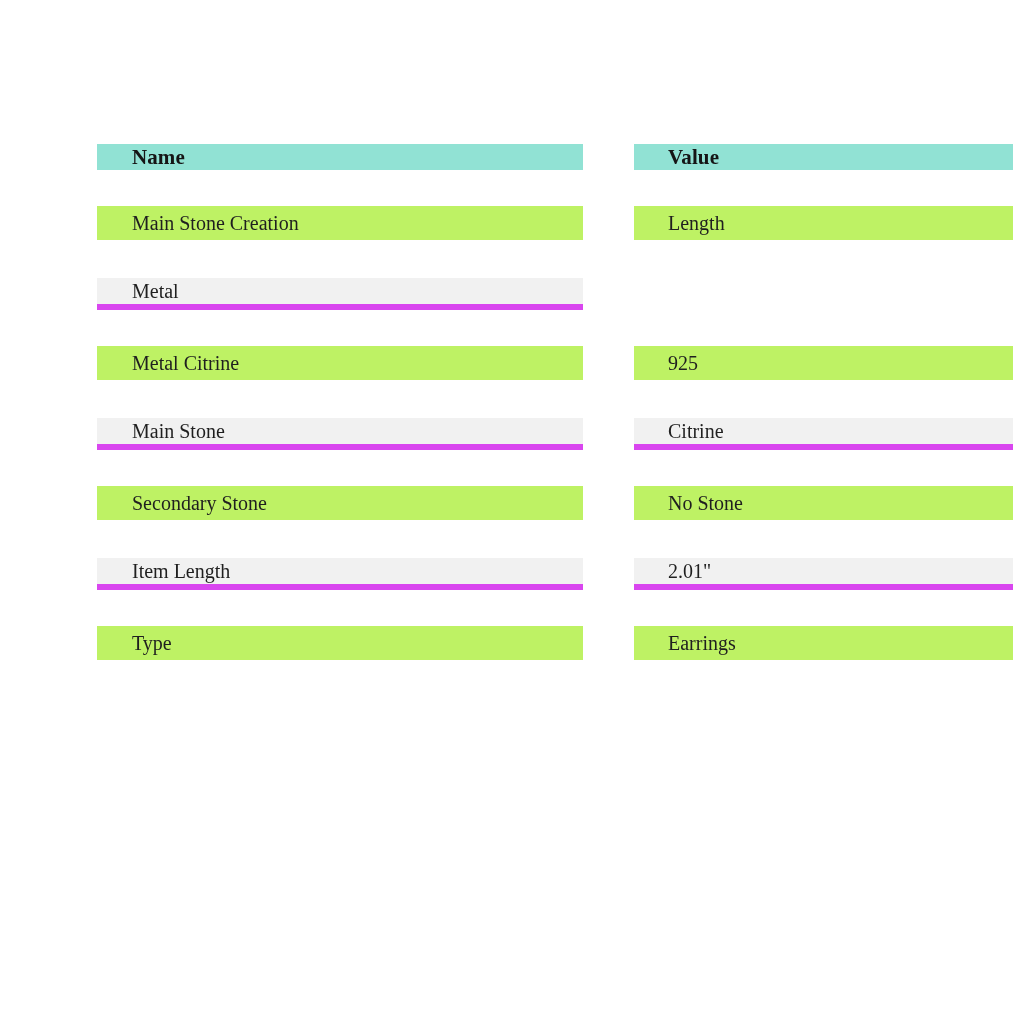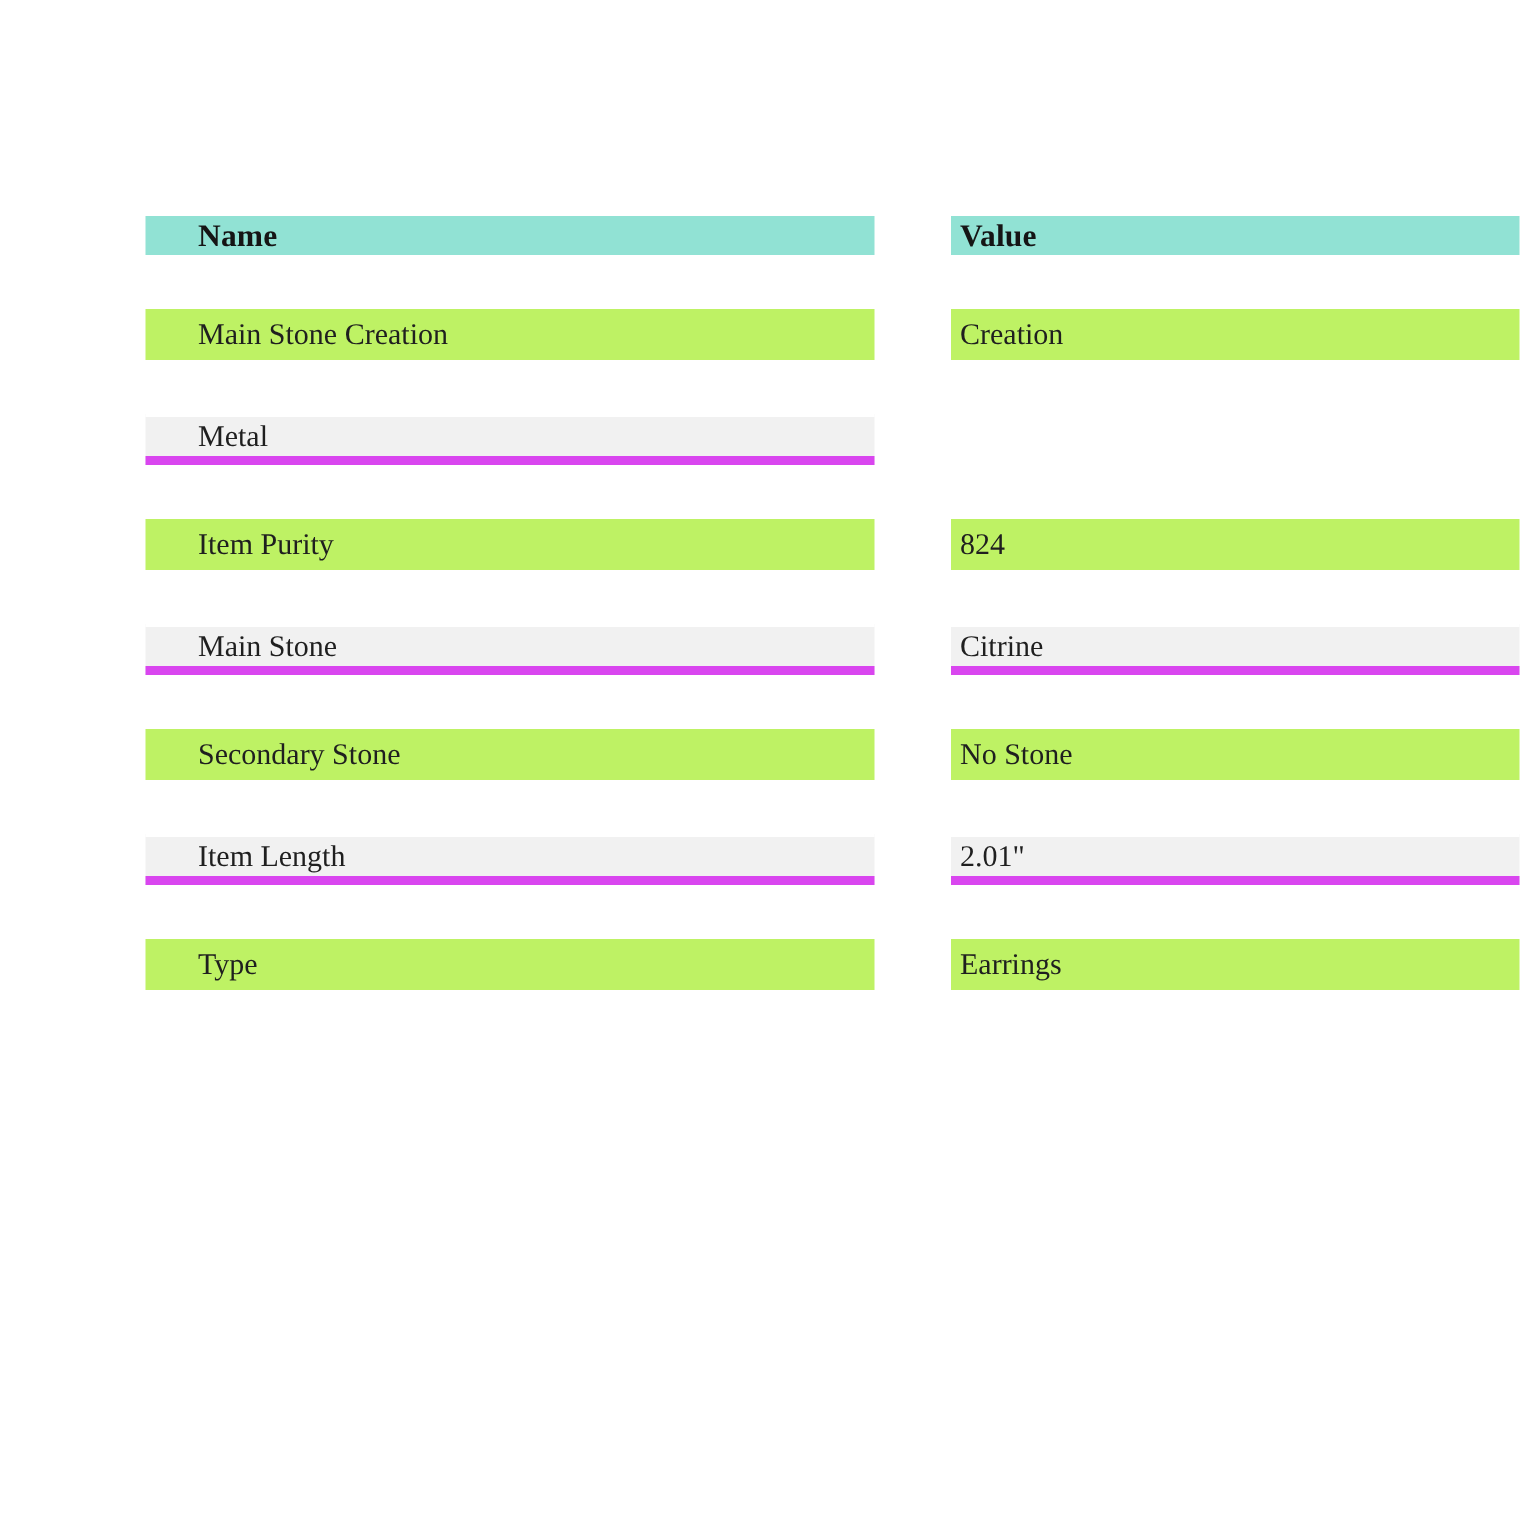--- a/index.html
+++ b/index.html
@@ -41,21 +41,21 @@
     color: var(--row-text);
   }
   .row.alt .cell {
     background: var(--alt-row-bg);
     border-top: 2px solid #ffffff;
     border-bottom: 6px solid #d946ef;
   }
 
   .c1 { width: 486px; padding-left: 35px; }
   .col-divider { width: 3px; background: #ffffff; flex: 0 0 3px; }
-  .c2 { flex: 1; padding-left: 6px; text-align: right; }
+  .c2 { flex: 1; padding-left: 34px; text-align: right; }
 
   .next-table-partial {
     position: absolute;
     left: 37px; top: 1014px;
     width: 59px; height: 10px;
     background: var(--header-bg);
   }
 </style>
 </head>
 <body>
@@ -64,32 +64,32 @@
 
   <div class="thead">
     <div class="cell c1">Name</div>
     <div class="col-divider"></div>
     <div class="cell c2">Value</div>
   </div>
 
   <div class="row">
     <div class="cell c1">Main Stone Creation</div>
     <div class="col-divider"></div>
-    <div class="cell c2">Creation</div>
+    <div class="cell c2">Length</div>
   </div>
 
   <div class="row alt">
     <div class="cell c1">Metal</div>
     <div class="col-divider"></div>
   </div>
 
   <div class="row">
-    <div class="cell c1">Item Purity</div>
+    <div class="cell c1">Metal Citrine</div>
     <div class="col-divider"></div>
-    <div class="cell c2">824</div>
+    <div class="cell c2">925</div>
   </div>
 
   <div class="row alt">
     <div class="cell c1">Main Stone</div>
     <div class="col-divider"></div>
     <div class="cell c2">Citrine</div>
   </div>
 
   <div class="row">
     <div class="cell c1">Secondary Stone</div>

